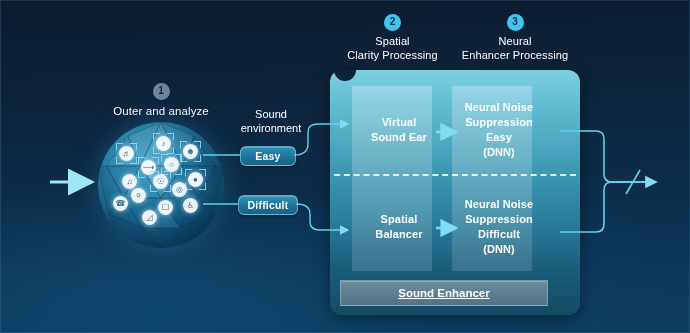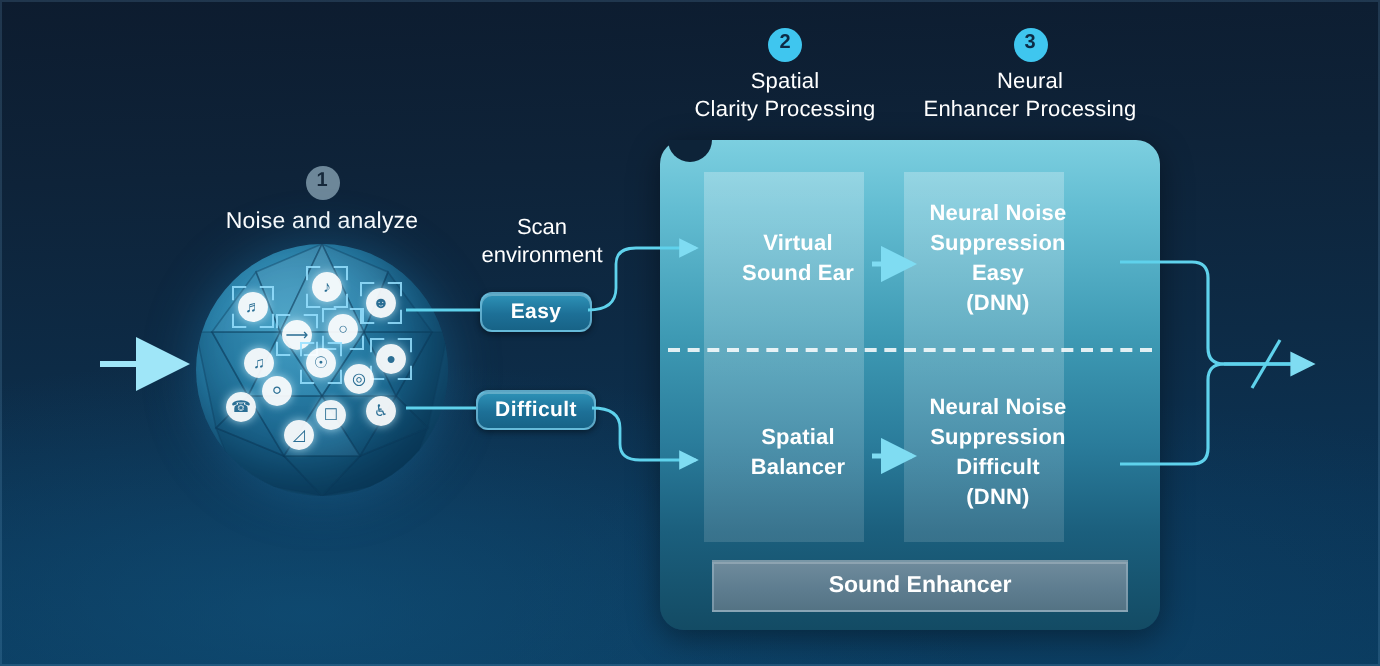--- a/index.html
+++ b/index.html
@@ -101,37 +101,38 @@
   }
   #cell-voe{left:22px;top:16px;}
   #cell-sb{left:22px;top:113px;}
   #cell-nne{left:122px;top:16px;}
   #cell-nnd{left:122px;top:113px;}
   #divider{
     position:absolute;left:4px;top:104px;width:242px;height:0;
     border-top:2px dashed rgba(255,255,255,.85);
   }
   #enhancer{
-    position:absolute;left:26px;top:210px;width:206px;height:24px;
+    position:absolute;left:10px;top:210px;width:206px;height:24px;
     display:flex;align-items:center;justify-content:center;
     font-size:11.5px;font-weight:bold;color:#ffffff;
     background:linear-gradient(180deg,#6f8b9c 0%,#5e7d90 55%,#547384 100%);
     border:1px solid rgba(190,215,228,.35);
     box-shadow:inset 0 1px 0 rgba(255,255,255,.22);
+    text-decoration:underline;
   }
   svg.lay{position:absolute;left:0;top:0;width:690px;height:333px;overflow:visible;pointer-events:none;}
 </style>
 </head>
 <body>
 
 <div id="stage">
 
   <div class="step" id="step1">
     <div class="badge dim">1</div>
-    <div class="cap">Noise and analyze</div>
+    <div class="cap">Outer and analyze</div>
   </div>
 
   <div class="step" id="step2">
     <div class="badge lit">2</div>
     <div class="cap">Spatial
 Clarity Processing</div>
   </div>
 
   <div class="step" id="step3">
     <div class="badge lit">3</div>
@@ -208,21 +209,21 @@
         <i>◿</i>
       </div>
     <div class="ico" style="left:74px;top:60px;">
         <i>◎</i>
       </div>
     <div class="ico" style="left:33px;top:66px;">
         <i>⚪</i>
       </div>
   </div>
 
-  <div id="lbl-sound">Scan
+  <div id="lbl-sound">Sound
 environment</div>
   <div class="pill" id="pill-easy">Easy</div>
   <div class="pill" id="pill-diff">Difficult</div>
 
   <div id="proc">
     <div class="col" id="col-a"></div>
     <div class="col" id="col-b"></div>
 
     <div class="cell" id="cell-voe">Virtual
 Sound Ear</div>

